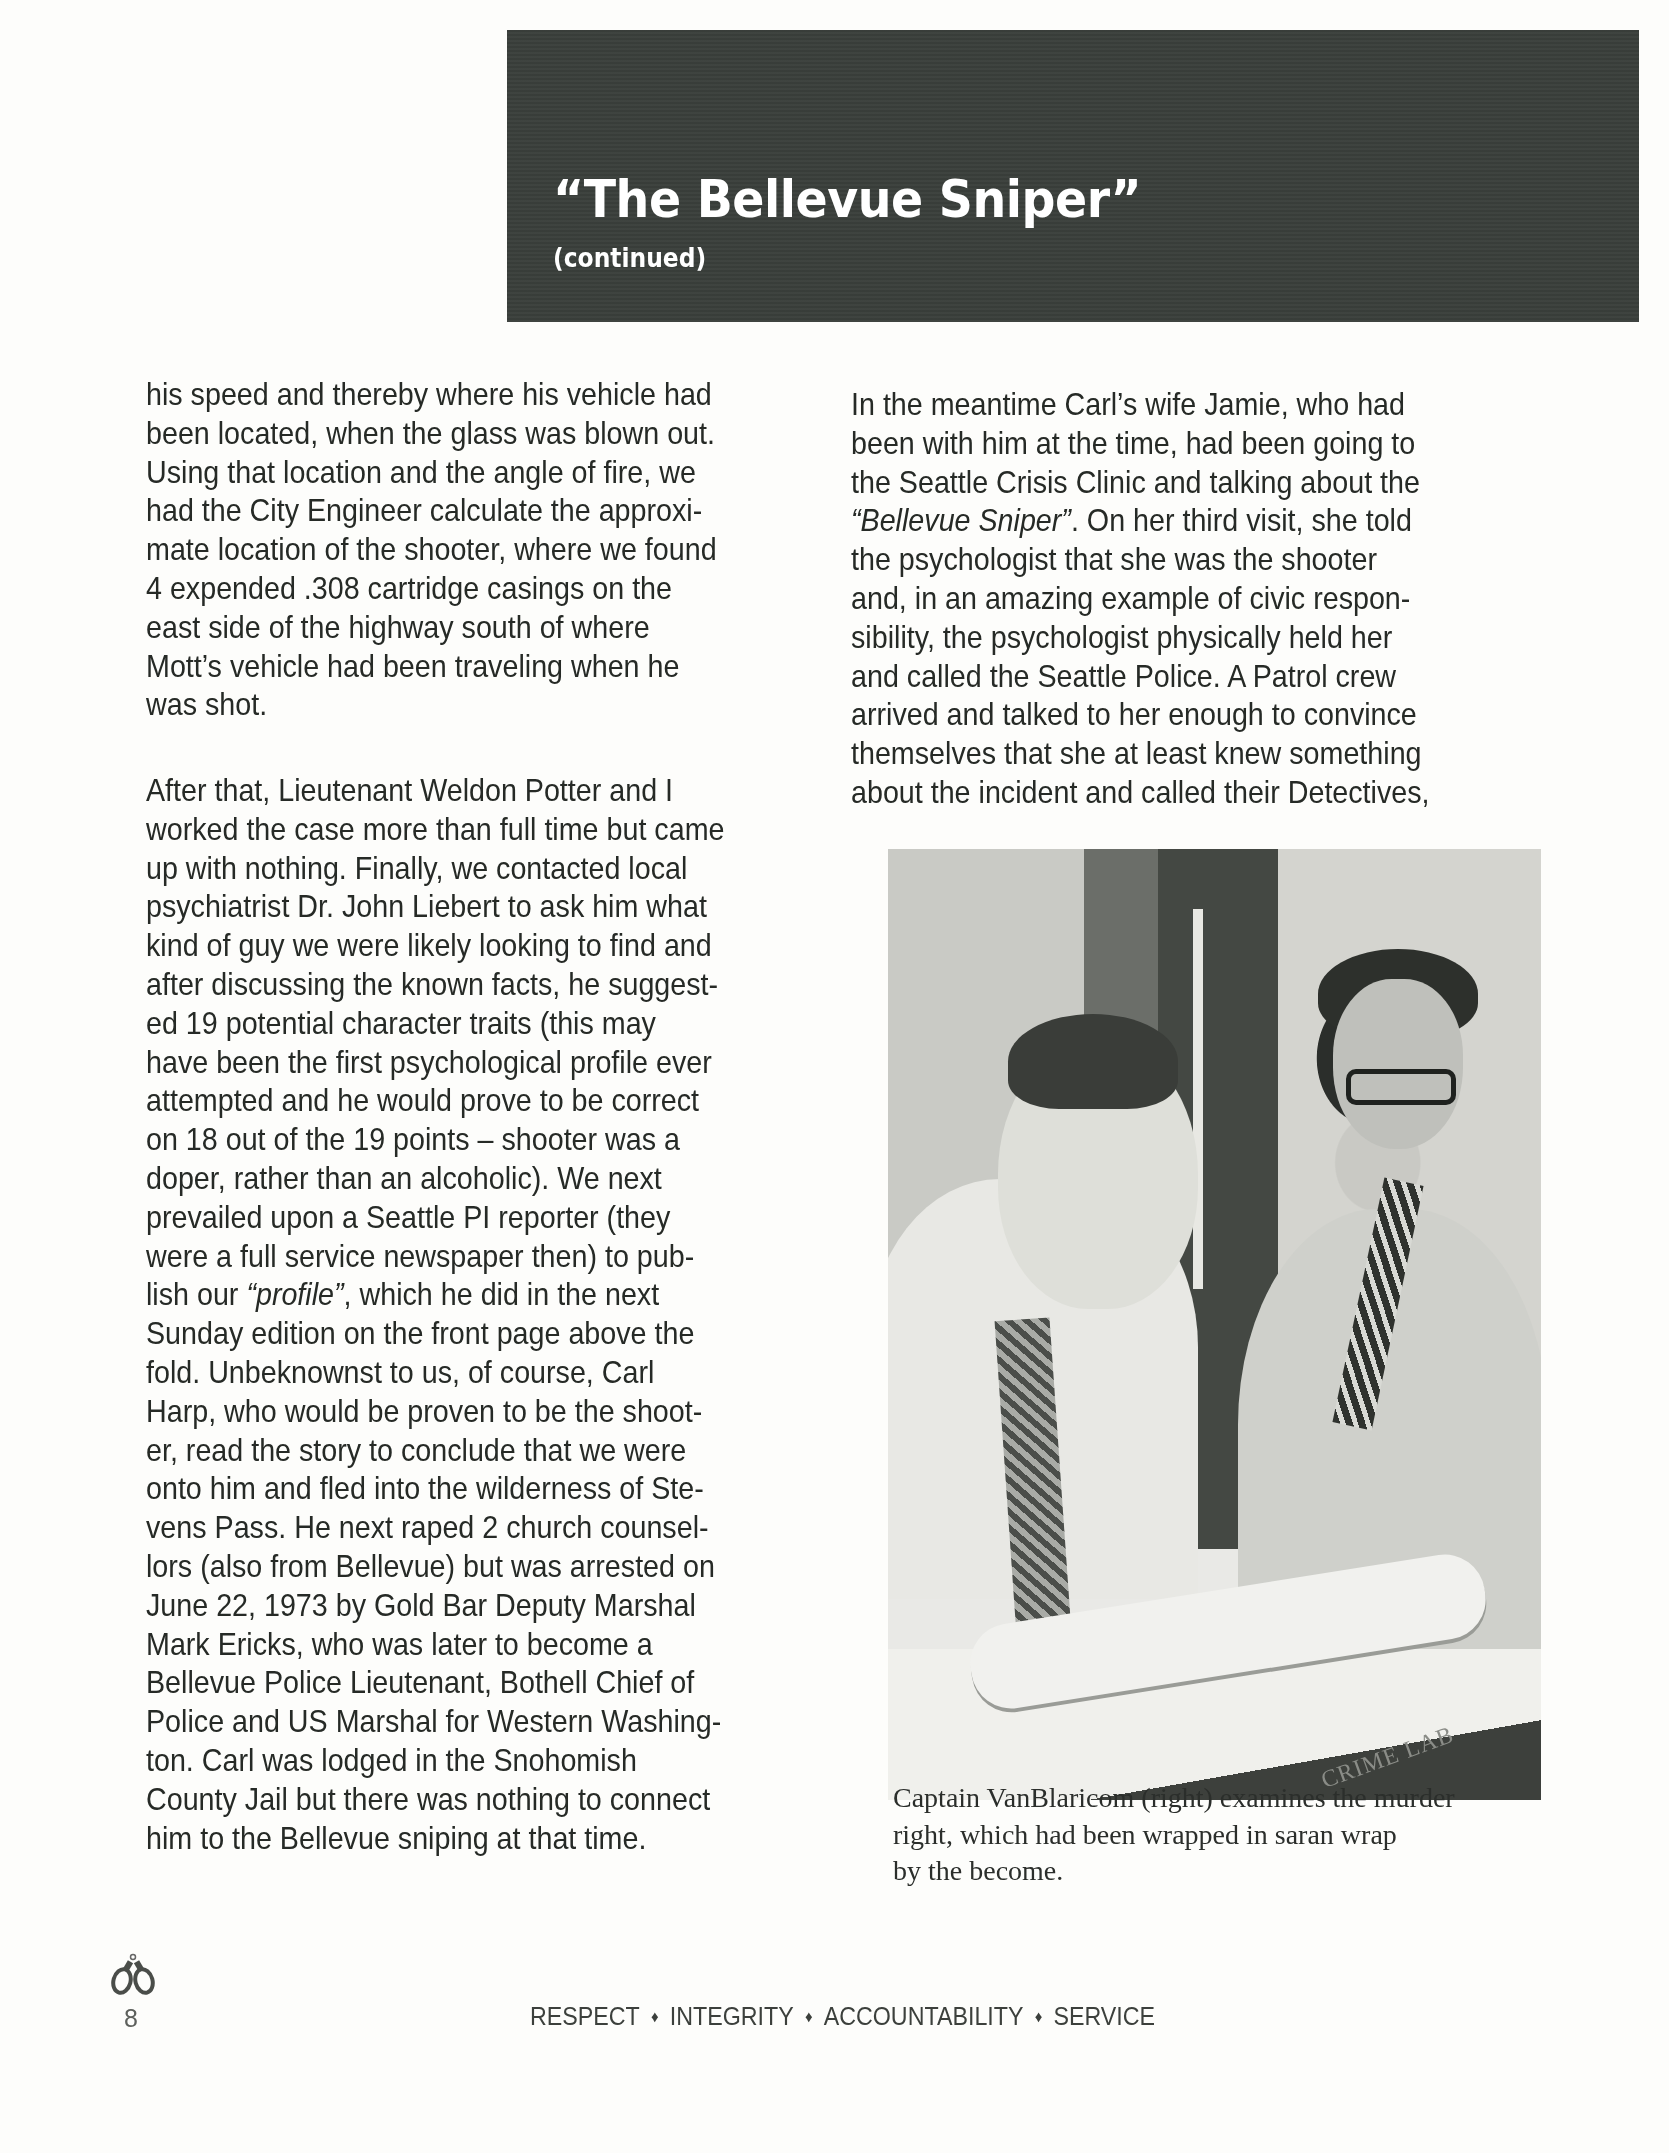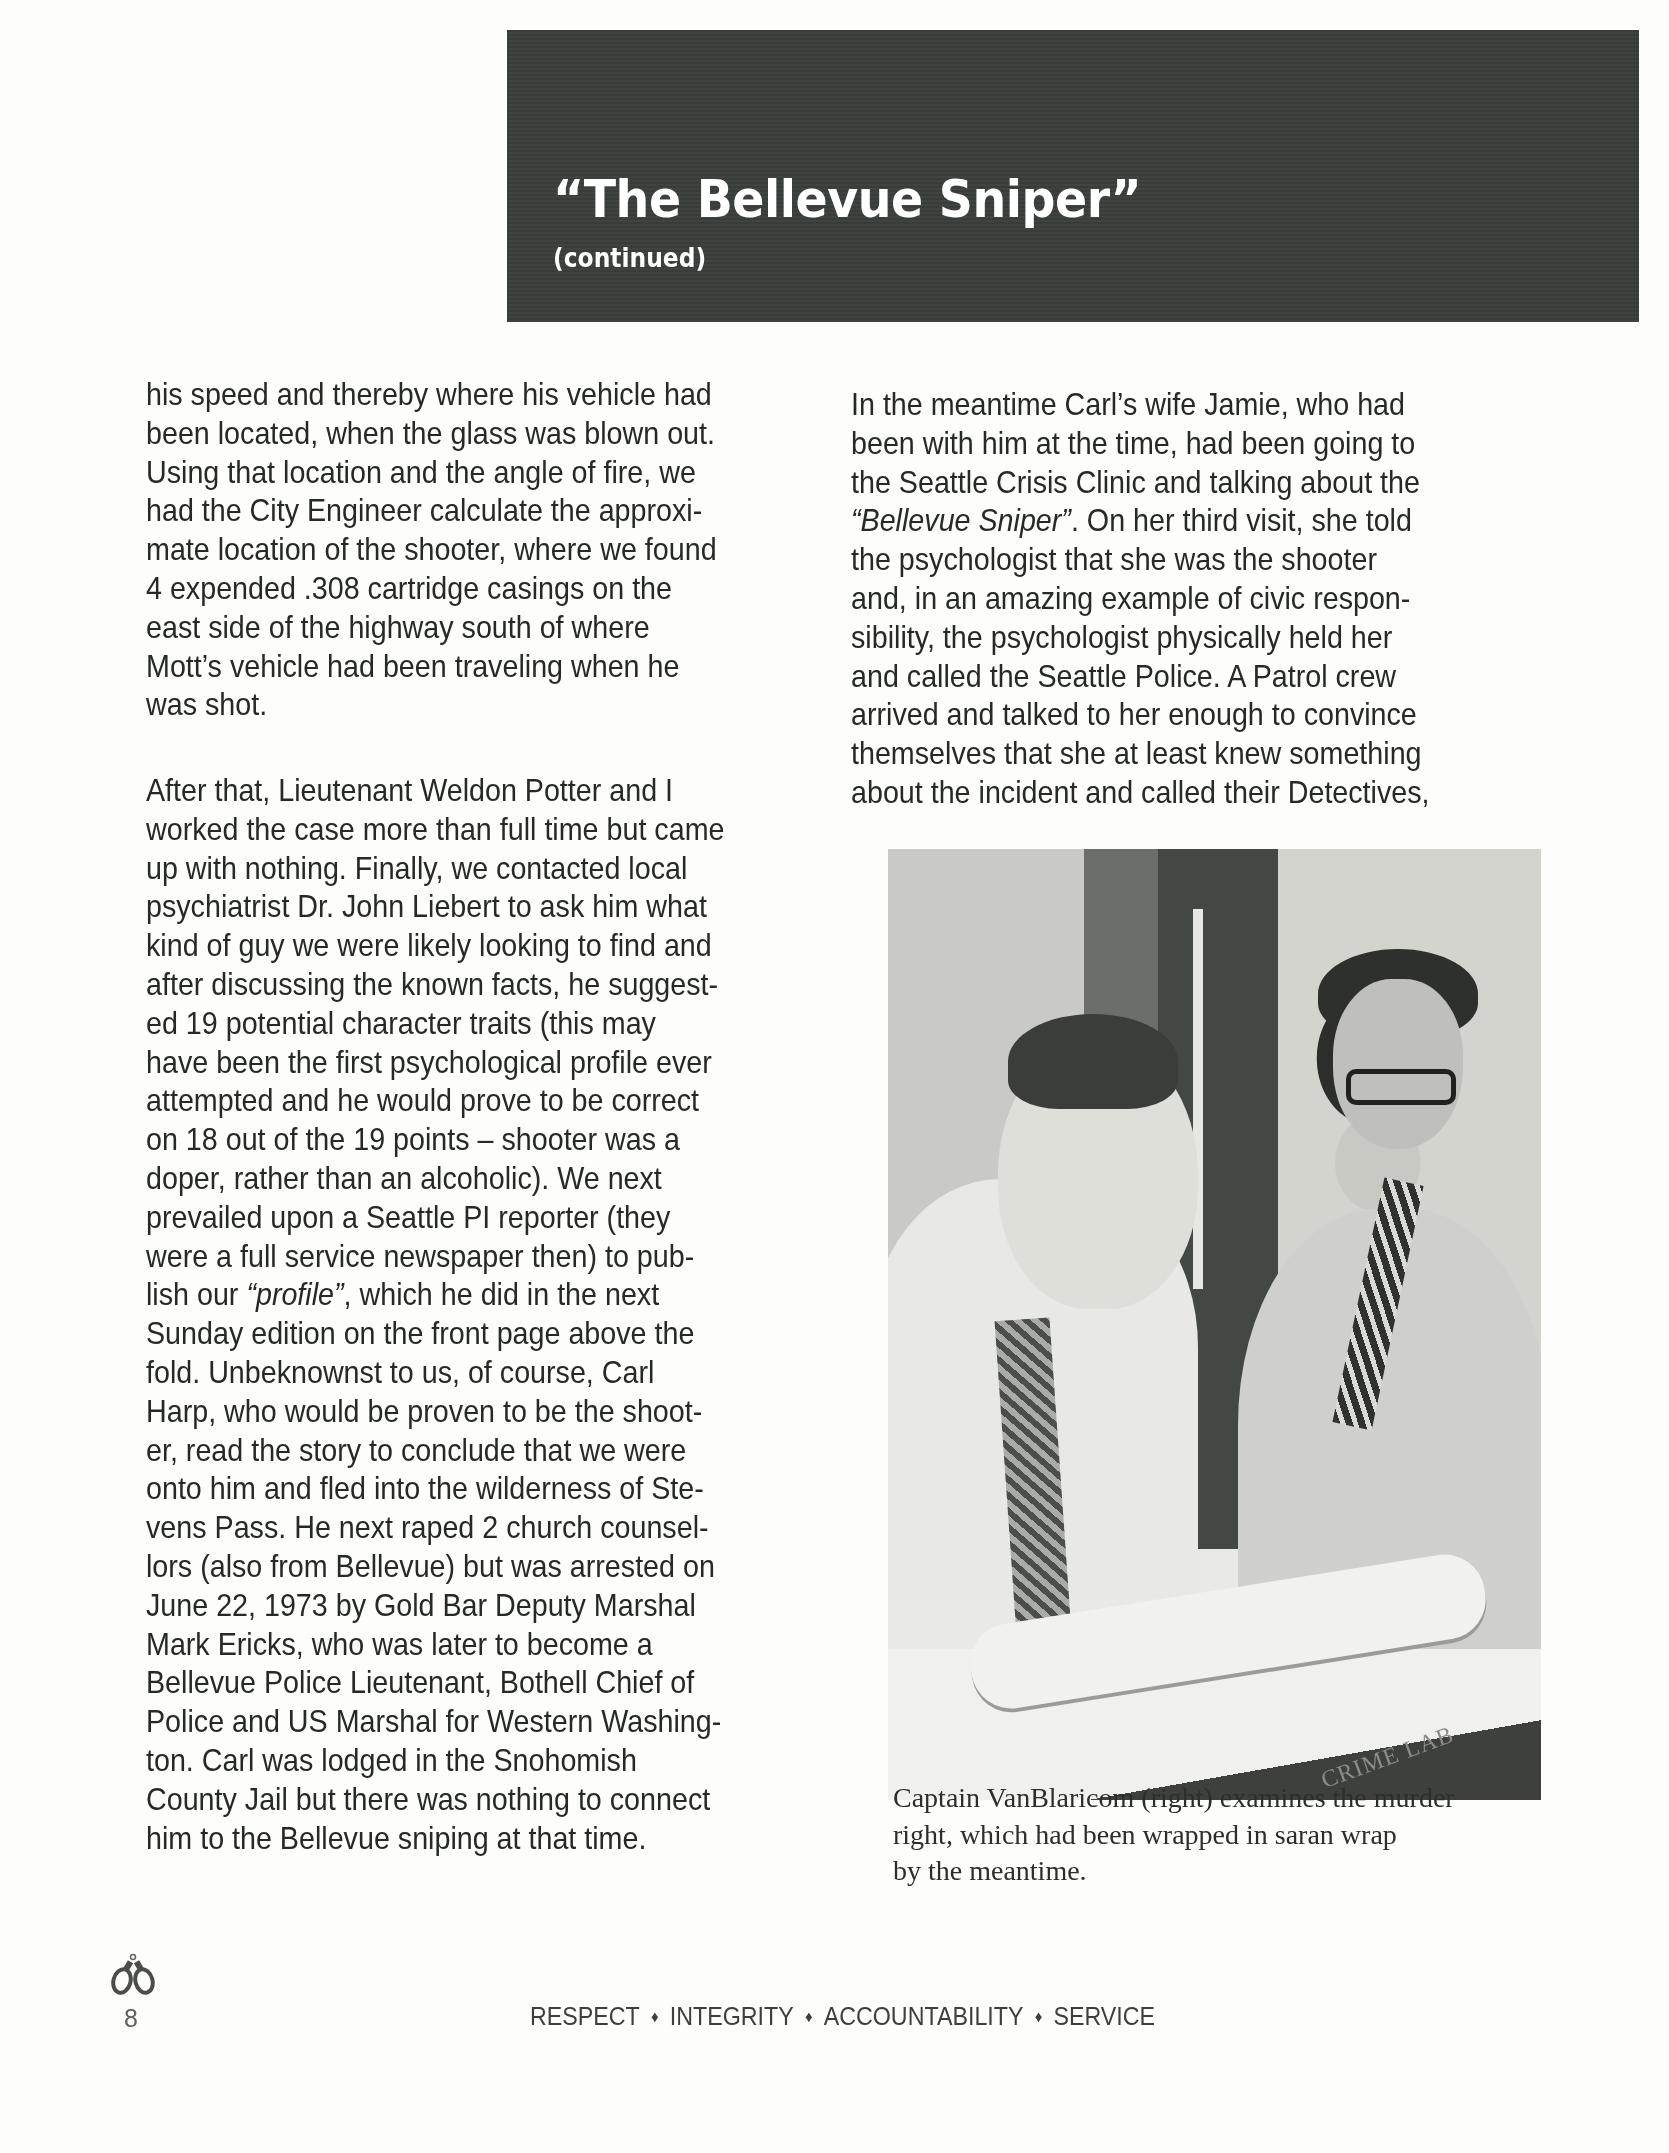--- a/index.html
+++ b/index.html
@@ -151,21 +151,21 @@
   <div class="man-right-head"></div>
   <div class="glasses"></div>
   <div class="table"></div>
   <div class="weapon"></div>
   <div class="crime-lab">CRIME LAB</div>
 </div>
 
 <div class="caption">
   <span class="line">Captain VanBlaricom (right) examines the murder</span>
   <span class="line">right, which had been wrapped in saran wrap</span>
-  <span class="line">by the meantime.</span>
+  <span class="line">by the become.</span>
 </div>
 
 <svg class="cuffs" viewBox="0 0 44 46">
   <circle cx="22" cy="4" r="2.5" fill="none" stroke="#666" stroke-width="1.5"></circle>
   <ellipse cx="11" cy="28" rx="8.5" ry="12" fill="none" stroke="#4a4d49" stroke-width="4" transform="rotate(15 11 28)"></ellipse>
   <ellipse cx="33" cy="28" rx="8.5" ry="12" fill="none" stroke="#4a4d49" stroke-width="4" transform="rotate(-15 33 28)"></ellipse>
   <rect x="14" y="8" width="6" height="10" fill="#4a4d49" transform="rotate(30 17 13)"></rect>
   <rect x="25" y="8" width="6" height="10" fill="#4a4d49" transform="rotate(-30 28 13)"></rect>
 </svg>
 <div class="page-num">8</div>

